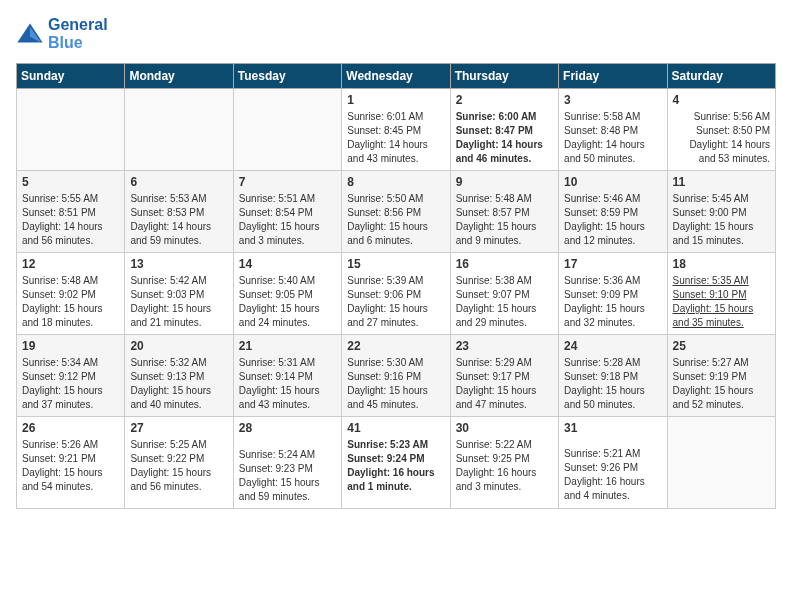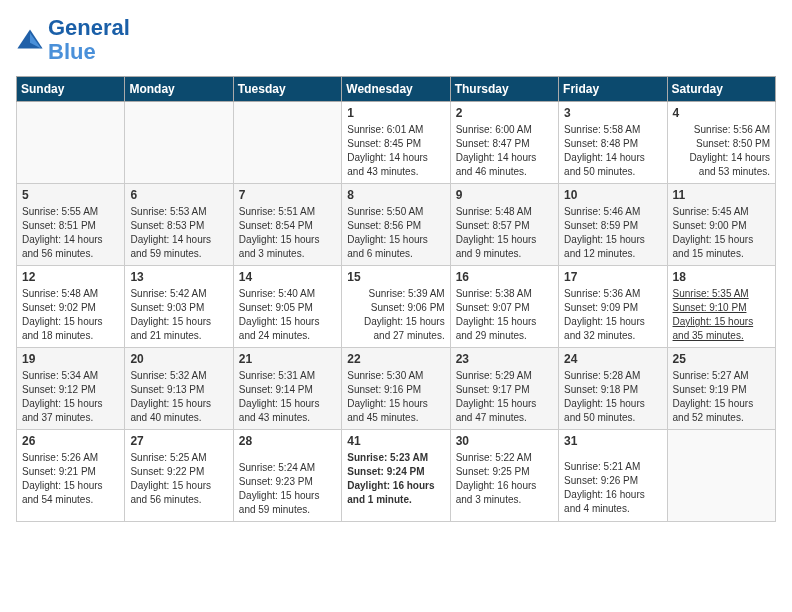--- a/index.html
+++ b/index.html
@@ -15,21 +15,21 @@
       justify-content: space-between;
       align-items: flex-start;
       margin-bottom: 12px;
     }
     .logo {
       display: flex;
       align-items: center;
       gap: 4px;
     }
     .logo-text {
-      font-size: 22px;
+      font-size: 16px;
       font-weight: bold;
       color: #333;
       line-height: 1.1;
     }
     .logo-text span {
       color: #1a5fa8;
     }
     .logo-icon {
       width: 28px;
       height: 28px;
@@ -126,21 +126,21 @@
         <td class="empty-cell"></td>
         <td>
           <div class="day-number">1</div>
           <div class="day-info" style="white-space: pre-line;">Sunrise: 6:01 AM
 Sunset: 8:45 PM
 Daylight: 14 hours
 and 43 minutes.</div>
         </td>
         <td>
           <div class="day-number">2</div>
-          <div class="day-info" style="white-space: pre-line;">Sunrise: 6:00 AM
+          <div class="day-info" style="white-space: pre-line; font-weight: bold;">Sunrise: 6:00 AM
 Sunset: 8:47 PM
 Daylight: 14 hours
 and 46 minutes.</div>
         </td>
         <td>
           <div class="day-number">3</div>
           <div class="day-info" style="white-space: pre-line;">Sunrise: 5:58 AM
 Sunset: 8:48 PM
 Daylight: 14 hours
 and 50 minutes.</div>
@@ -221,21 +221,21 @@
         </td>
         <td>
           <div class="day-number">14</div>
           <div class="day-info" style="white-space: pre-line;">Sunrise: 5:40 AM
 Sunset: 9:05 PM
 Daylight: 15 hours
 and 24 minutes.</div>
         </td>
         <td>
           <div class="day-number">15</div>
-          <div class="day-info" style="white-space: pre-line; text-align: right;">Sunrise: 5:39 AM
+          <div class="day-info" style="white-space: pre-line;">Sunrise: 5:39 AM
 Sunset: 9:06 PM
 Daylight: 15 hours
 and 27 minutes.</div>
         </td>
         <td>
           <div class="day-number">16</div>
           <div class="day-info" style="white-space: pre-line;">Sunrise: 5:38 AM
 Sunset: 9:07 PM
 Daylight: 15 hours
 and 29 minutes.</div>

